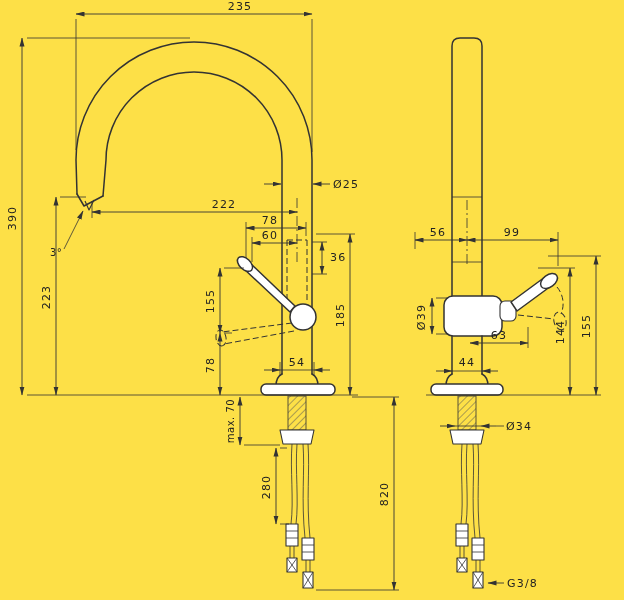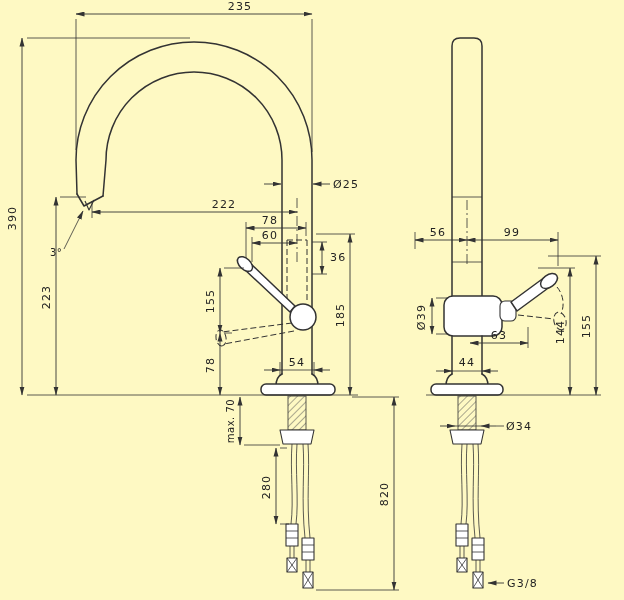--- a/index.html
+++ b/index.html
@@ -1,16 +1,16 @@
 <!DOCTYPE html>
 <html><head>
 <meta charset="utf-8">
 <style>
   html,body{margin:0;padding:0;background:#ffffff;}
-  #stage{width:624px;height:600px;background:#fef9c3;position:relative;overflow:hidden;}
+  #stage{width:624px;height:600px;background:#fde047;position:relative;overflow:hidden;}
   svg{display:block;}
   .outline{stroke:#333;stroke-width:1.5;fill:none;stroke-linejoin:round;stroke-linecap:round}
   .outline2{stroke:#333;stroke-width:1.1;fill:none;stroke-linejoin:round}
   .thin{stroke:#333;stroke-width:0.8;fill:none}
   .dim{stroke:#333;stroke-width:0.9;fill:none}
   .dash{stroke:#333;stroke-width:1;fill:none;stroke-dasharray:6 3}
   .center{stroke:#333;stroke-width:0.8;fill:none;stroke-dasharray:10 3 2 3}
   .white{fill:#ffffff}
   text{font-family:"DejaVu Sans","Liberation Sans",sans-serif;font-size:11px;fill:#222;letter-spacing:1.2px;stroke:none}
   .small{font-size:10px;letter-spacing:0.5px}

